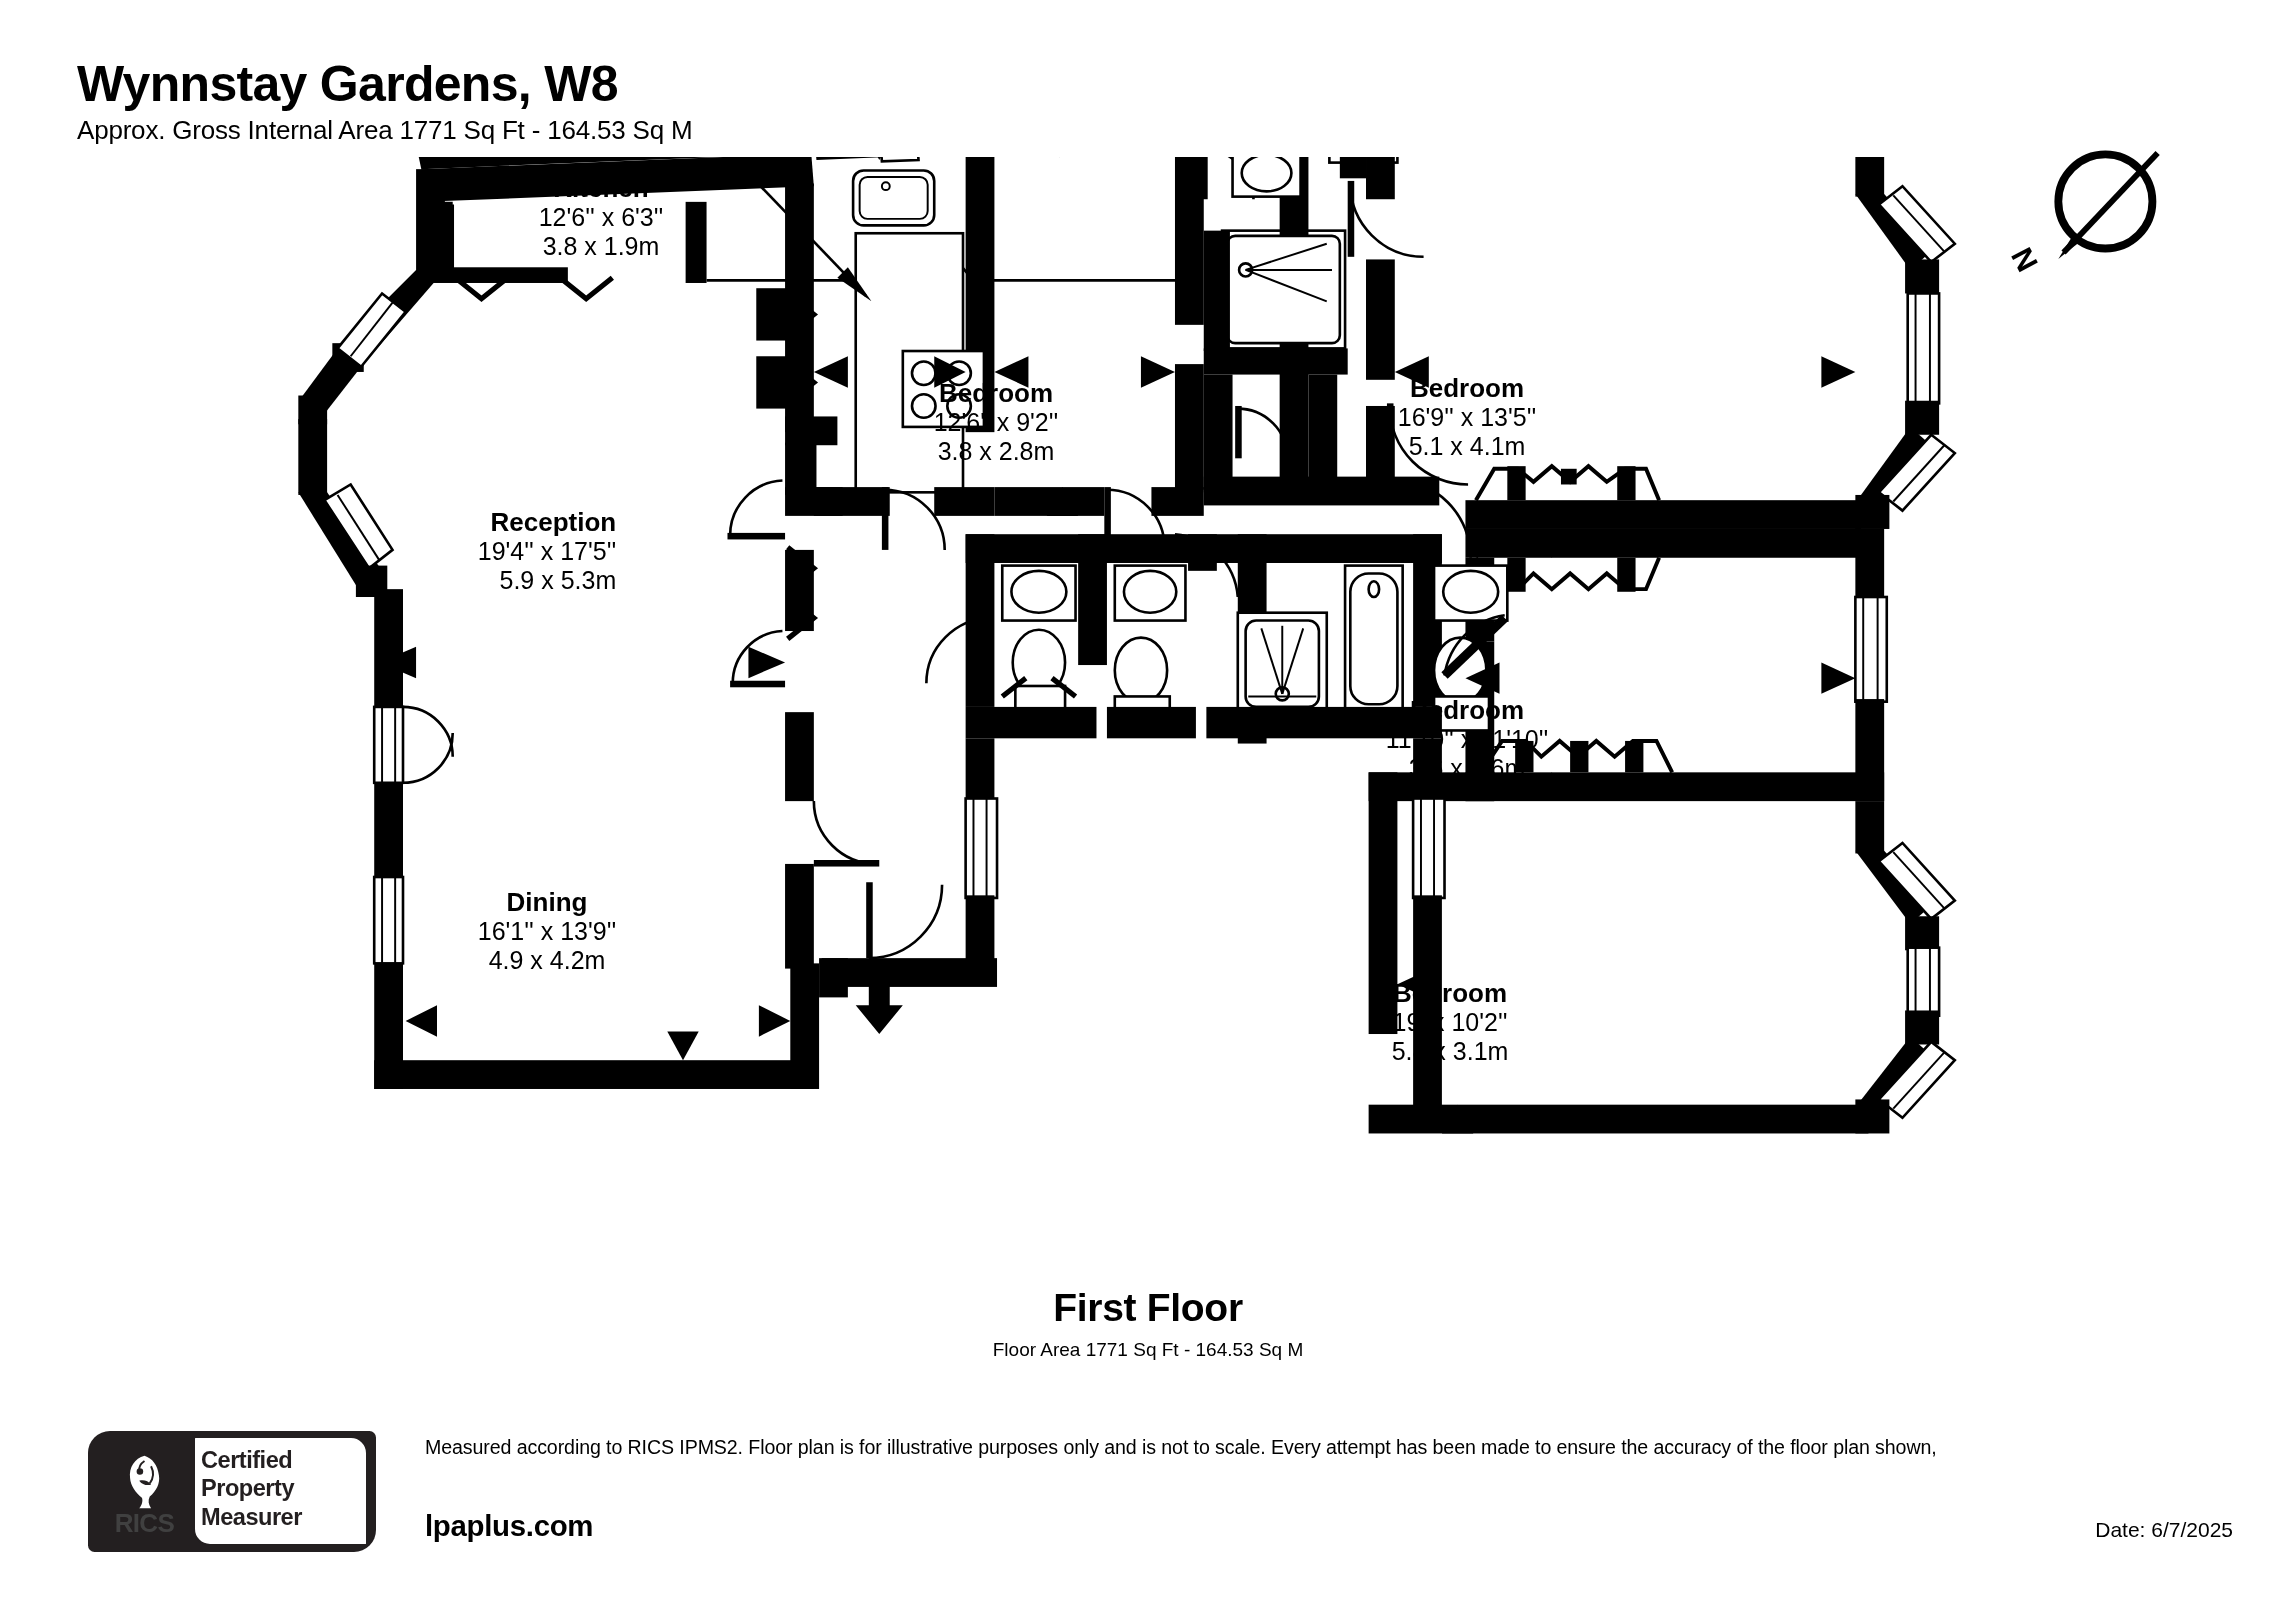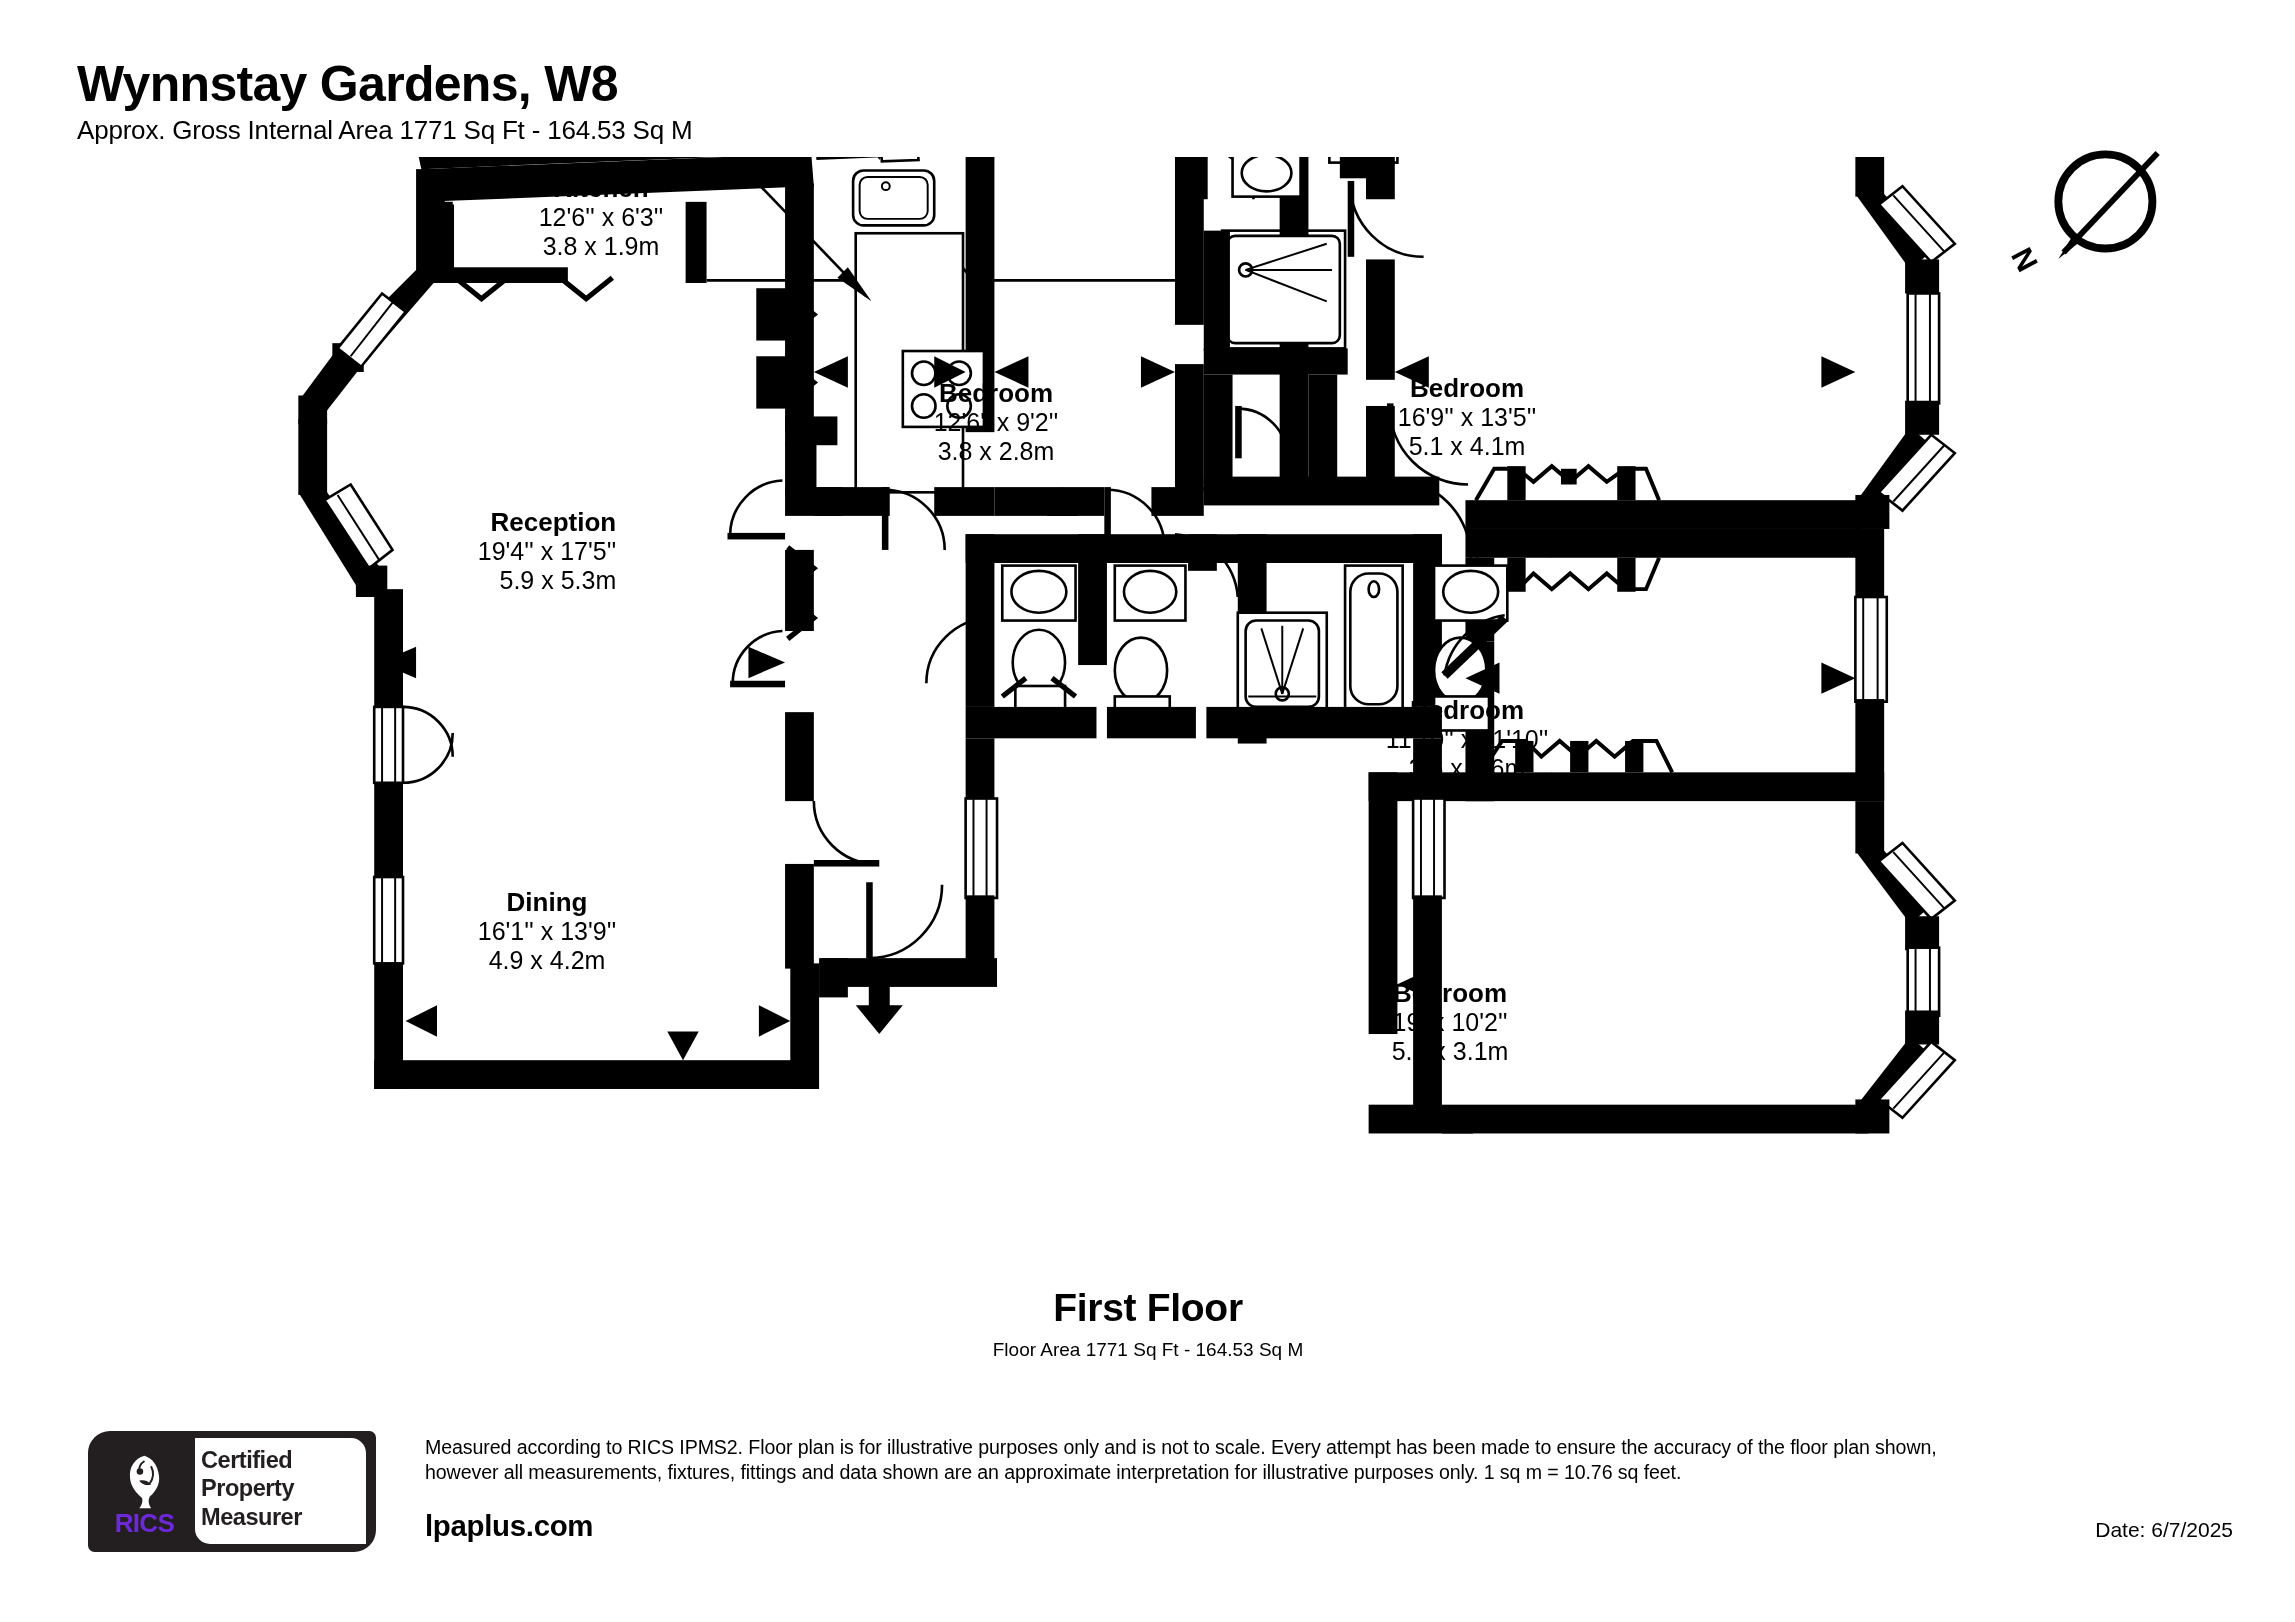--- a/index.html
+++ b/index.html
@@ -133,21 +133,21 @@
     border-radius: 2.6px 17px 2.6px 17px;
     border: 2px solid #231f20;
     box-sizing: border-box;
   }
   #rics-text {
     position: absolute;
     left: 7.9px;
     top: 77px;
     width: 97px;
     text-align: center;
-    color: #6d28d9;
+    color: #404040;
     font-size: 26px;
     font-weight: bold;
     letter-spacing: -0.7px;
   }
   #rics-mark {
     position: absolute;
     left: 25px;
     top: 22px;
     width: 63px;
     height: 58px;
@@ -623,21 +623,20 @@
       <div id="rics-text">RICS</div>
       <div id="cert-lines">
         <div>Certified</div>
         <div>Property</div>
         <div>Measurer</div>
       </div>
     </div>
 
     <div id="disclaimer">
       <div>Measured according to RICS IPMS2. Floor plan is for illustrative purposes only and is not to scale. Every attempt has been made to ensure the accuracy of the floor plan shown,</div>
-      <div>however all measurements, fixtures, fittings and data shown are an approximate interpretation for illustrative purposes only. 1 sq m = 10.76 sq feet.</div>
     </div>
 
     <div id="site-url">lpaplus.com</div>
     <div id="date-text">Date: 6/7/2025</div>
   </div>
 
 </div>
 
 
 </body></html>

